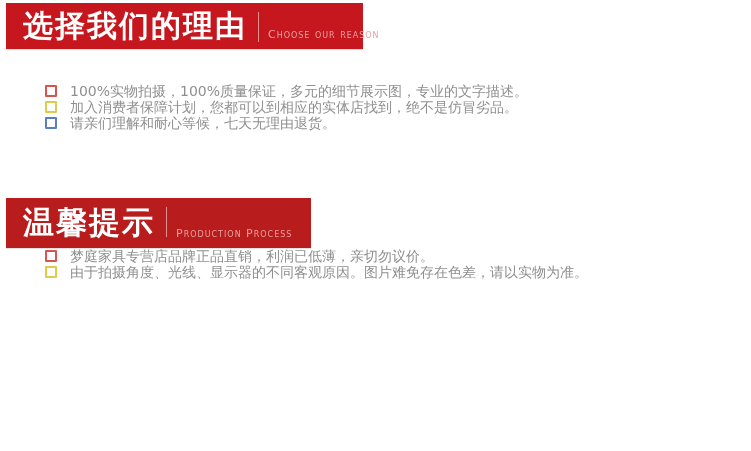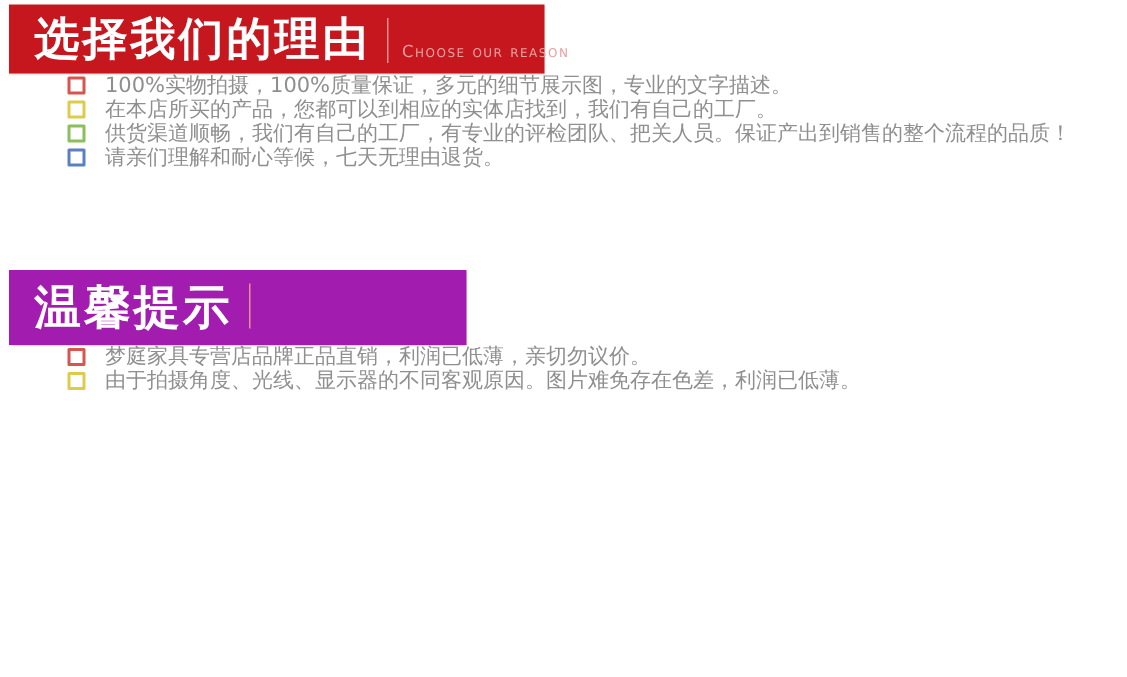--- a/index.html
+++ b/index.html
@@ -53,21 +53,21 @@
     font-variant: small-caps;
     white-space: nowrap;
     margin-top: 20px;
   }
   
   .list {
     margin-left: 45px;
     font-size: 14px;
     line-height: 16px;
   }
-  .list-1 { }
+  .list-1 { margin-top: 34px; }
   .list-2 { }
   .row {
     display: flex;
     align-items: flex-start;
   }
   .bullet {
     flex: 0 0 auto;
     width: 8px;
     height: 8px;
     border: 2px solid #cccccc;
@@ -88,39 +88,36 @@
   <div class="banner-sub" style="color: rgb(233, 160, 160);">Choose our reason</div>
 </div>
 
 <div class="list list-1" style="color: rgb(143, 143, 143);">
   <div class="row">
     <span class="bullet" style="border-color: rgb(217, 83, 79);"></span>
     <span class="row-text">100%实物拍摄，100%质量保证，多元的细节展示图，专业的文字描述。</span>
   </div>
   <div class="row">
     <span class="bullet" style="border-color: rgb(223, 203, 74);"></span>
-    <span class="row-text">在本店所买的产品，您都可以到相应的实体店找到，我们有自己的工厂。</span>
-  </div>
-  <div class="row">
-    <span class="bullet" style="border-color: rgb(138, 191, 90);"></span>
-    <span class="row-text">供货渠道顺畅，我们有自己的工厂，有专业的评检团队、把关人员。保证产出到销售的整个流程的品质！</span>
+    <span class="row-text">加入消费者保障计划，您都可以到相应的实体店找到，绝不是仿冒劣品。</span>
   </div>
   <div class="row">
     <span class="bullet" style="border-color: rgb(91, 127, 196);"></span>
     <span class="row-text">请亲们理解和耐心等候，七天无理由退货。</span>
   </div>
 </div>
 
-<div class="banner banner-2" style="background-color: #a21caf;">
+<div class="banner banner-2" style="background-color: #b91c1c;">
   <div class="banner-title" style="color: rgb(255, 255, 255);">温馨提示</div>
   <div class="banner-divider" style="background-color: rgb(226, 144, 144);"></div>
+  <div class="banner-sub" style="color: rgb(233, 160, 160);">Production Process</div>
 </div>
 
 <div class="list list-2" style="color: rgb(143, 143, 143);">
   <div class="row">
     <span class="bullet" style="border-color: rgb(217, 83, 79);"></span>
     <span class="row-text">梦庭家具专营店品牌正品直销，利润已低薄，亲切勿议价。</span>
   </div>
   <div class="row">
     <span class="bullet" style="border-color: rgb(223, 203, 74);"></span>
-    <span class="row-text">由于拍摄角度、光线、显示器的不同客观原因。图片难免存在色差，利润已低薄。</span>
+    <span class="row-text">由于拍摄角度、光线、显示器的不同客观原因。图片难免存在色差，请以实物为准。</span>
   </div>
 </div>
 
 </body></html>

